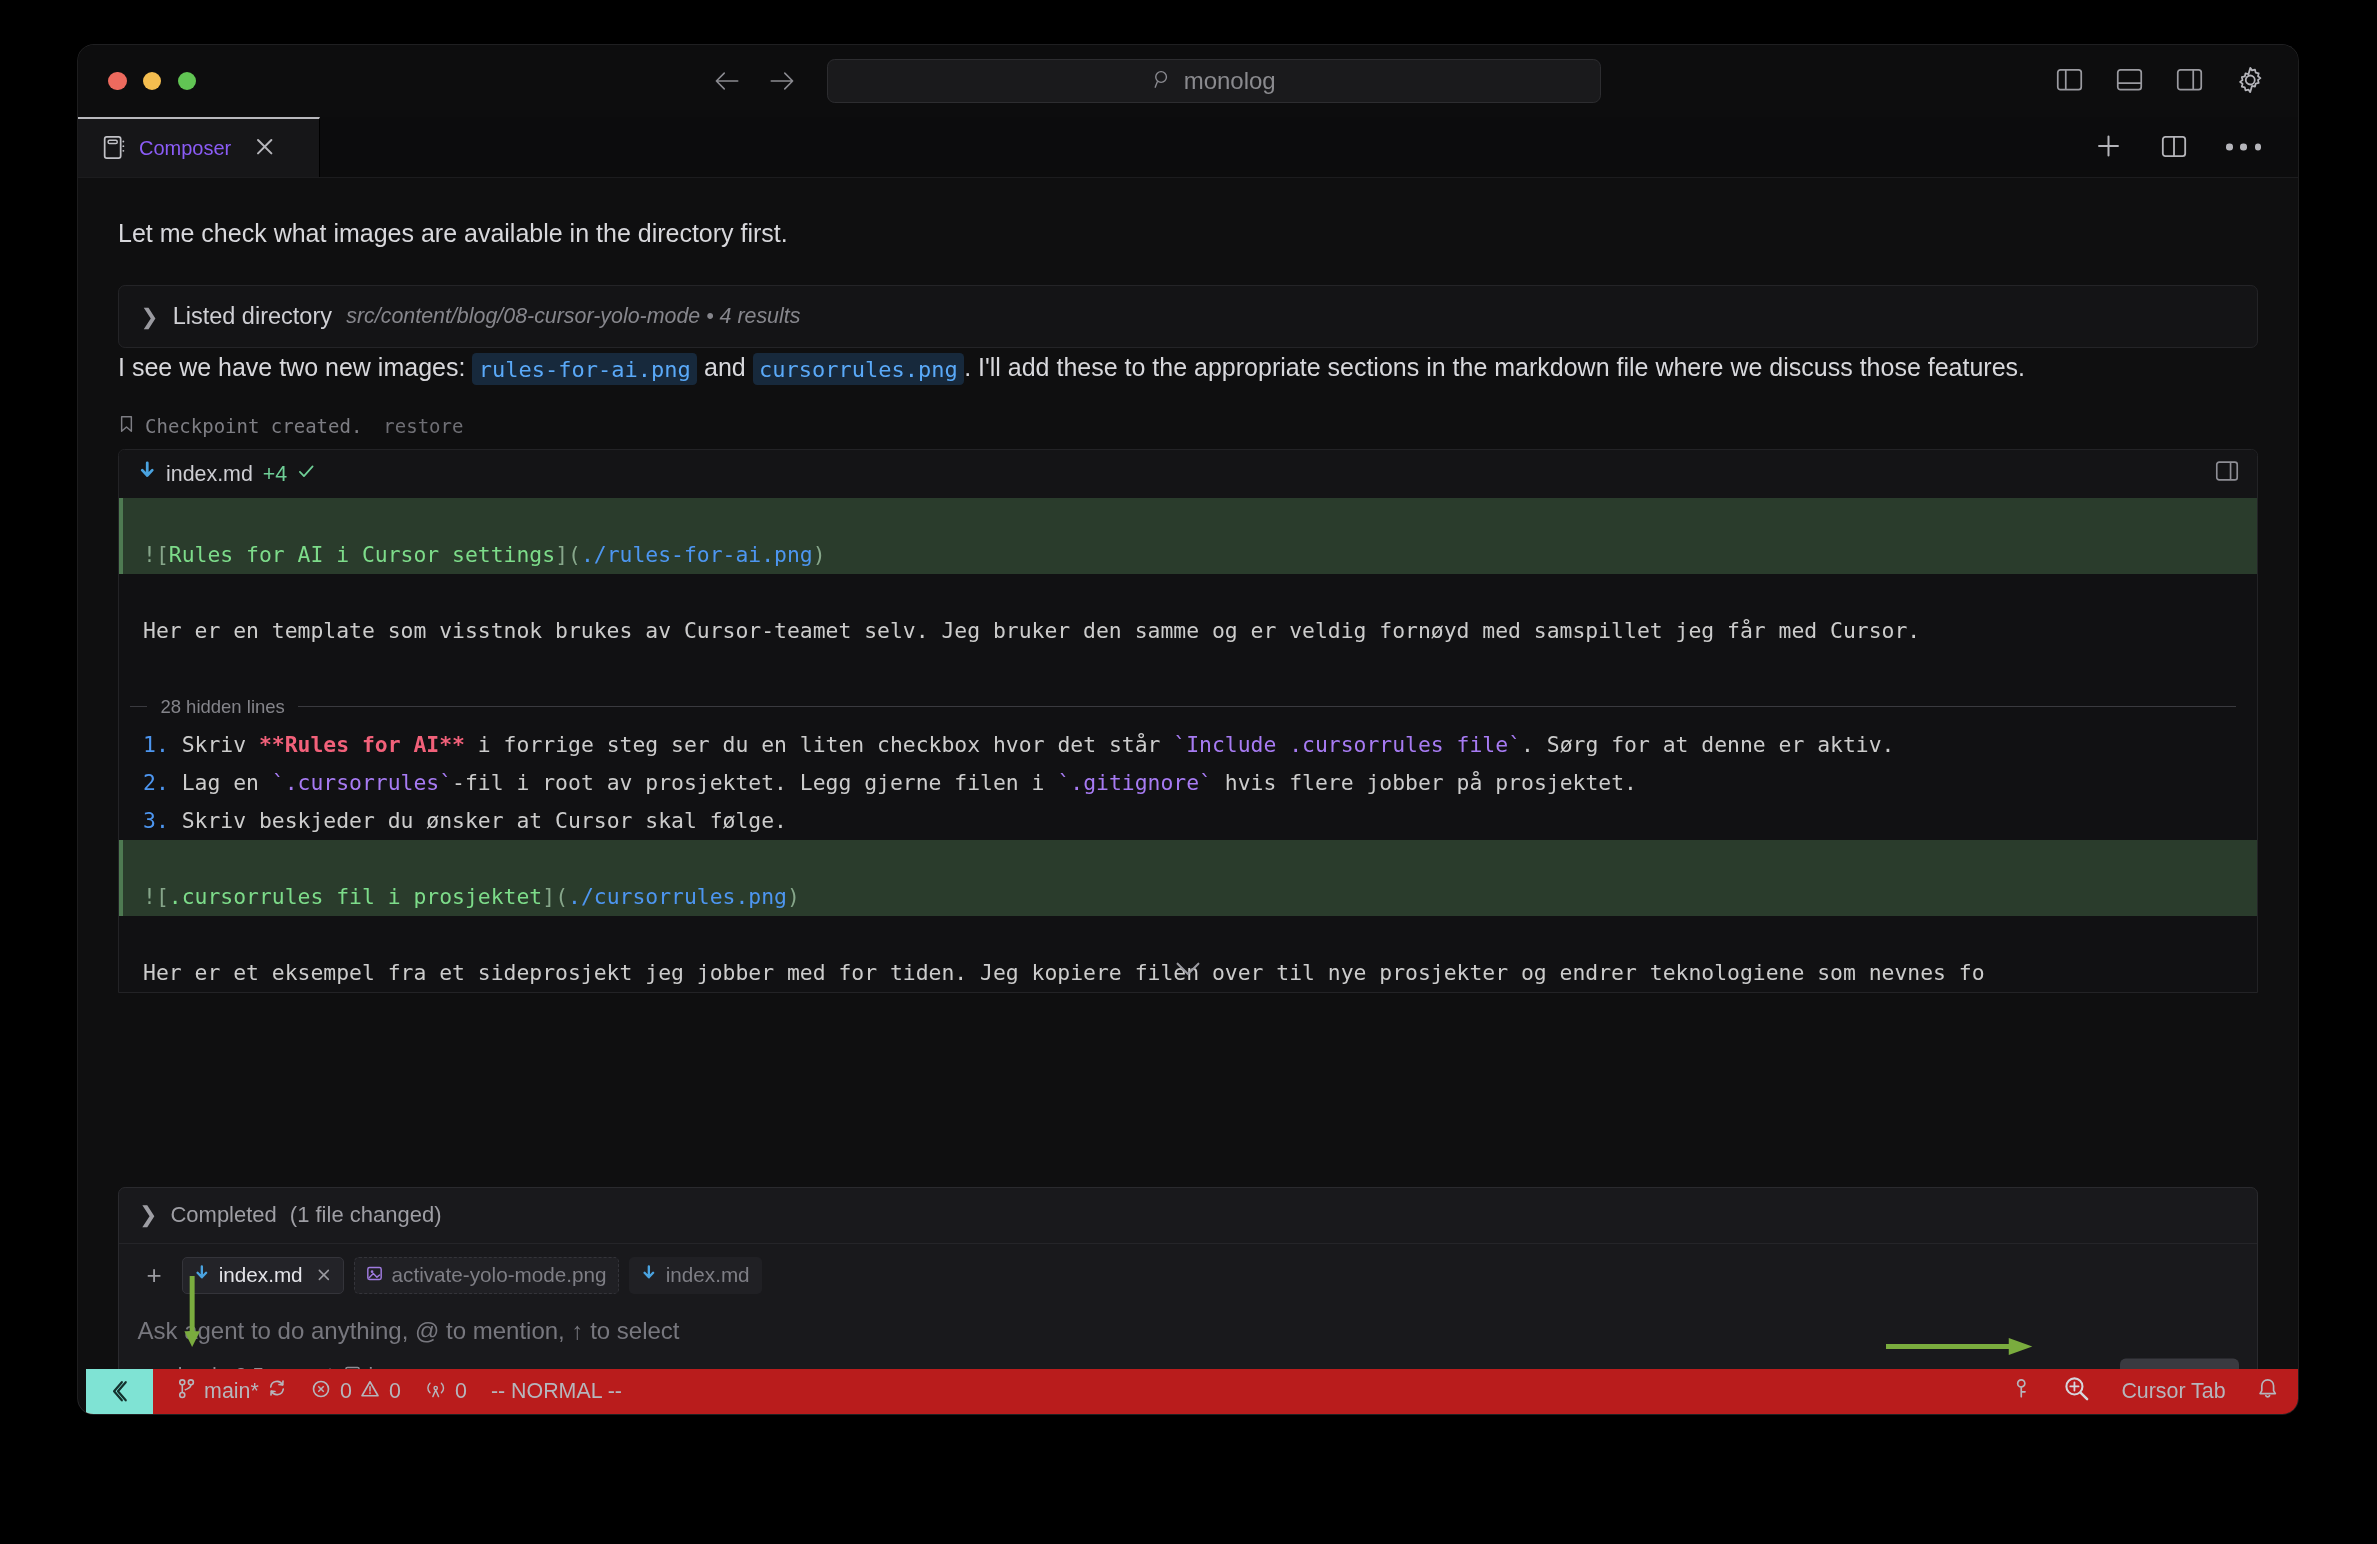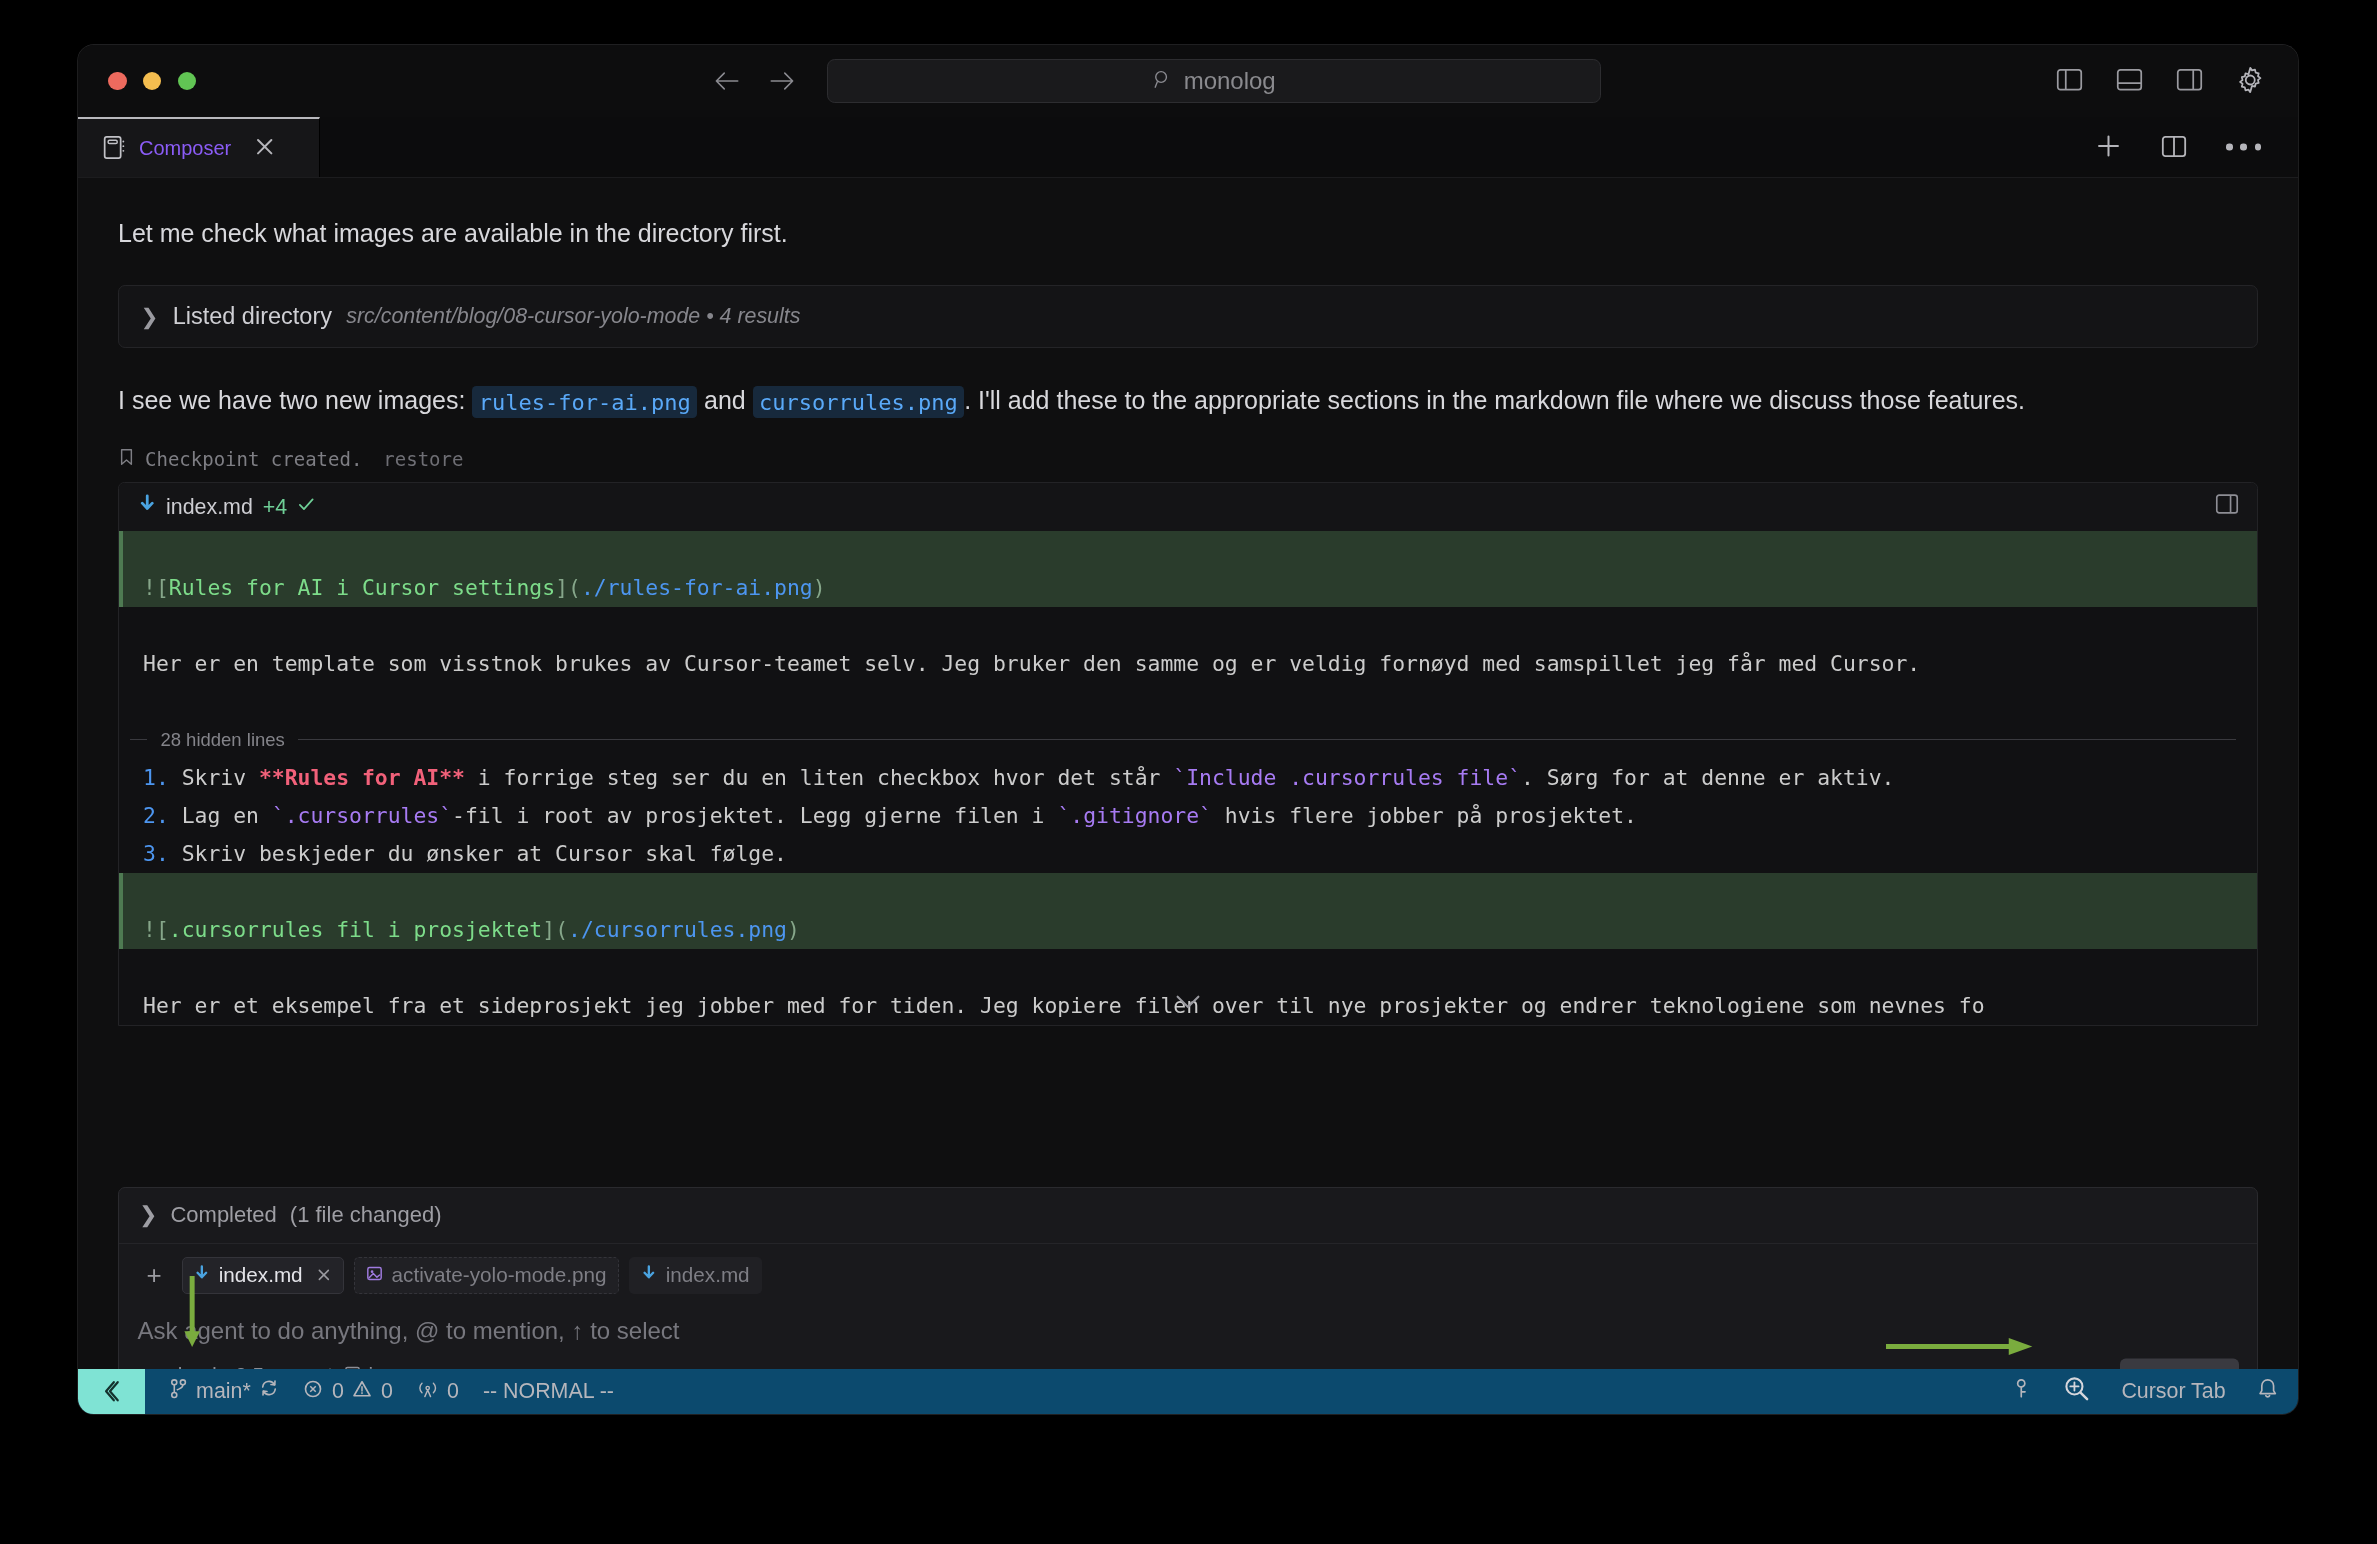--- a/index.html
+++ b/index.html
@@ -89,21 +89,21 @@
     border: 0.7px solid #242427;
     border-radius: 7.1px;
     padding: 17px 21.4px;
     display: flex; align-items: center; gap: 14.3px;
     font-size: 23.5px;
   }
   .toolblock .chev { color: #9a9aa0; font-size: 21.4px; }
   .toolblock .tname { color: #cfcfd4; }
   .toolblock .tmeta { color: #86868c; font-style: italic; font-size: 21.4px; }
 
-  .para2 { margin-top: 33px; font-size: 25px; color: #d8d8dc; line-height: 1.55; }
+  .para2 { font-size: 25px; color: #d8d8dc; line-height: 1.55; }
   .codechip {
     font-family: "DejaVu Sans Mono", monospace;
     font-size: 22px;
     color: #5aa9f8;
     background: #17293c;
     border-radius: 4.3px;
     padding: 3.6px 6.4px;
   }
 
   .checkpoint {
@@ -204,22 +204,22 @@
               display: flex; align-items: center; gap: 15.7px; }
   .agentlbl { font-size: 20.7px; color: #86868d; }
   .submitbtn {
     display: flex; align-items: center; gap: 10px;
     background: #3a3a40; border-radius: 5.7px; padding: 6.4px 14.3px;
     font-size: 20.7px; color: #d2d2d8;
   }
 
   
   .statusbar {
-    position: absolute; left: 0; right: 0; bottom: 0; height: 45px;
-    background: #0c4a6e;
+    position: absolute; left: 8px; right: 0; bottom: 0; height: 45px;
+    background: #b91c1c;
     display: flex; align-items: center;
     font-size: 21.4px; color: #b6b6bc;
   }
   .vimbadge {
     width: 67px; height: 45px; background: #7fe3d4;
     display: flex; align-items: center; justify-content: center;
   }
   .sbitem { display: flex; align-items: center; gap: 8.6px; margin-left: 24px; }
   .sbright { position: absolute; right: 20px; display: flex; align-items: center; gap: 31px; }
 

